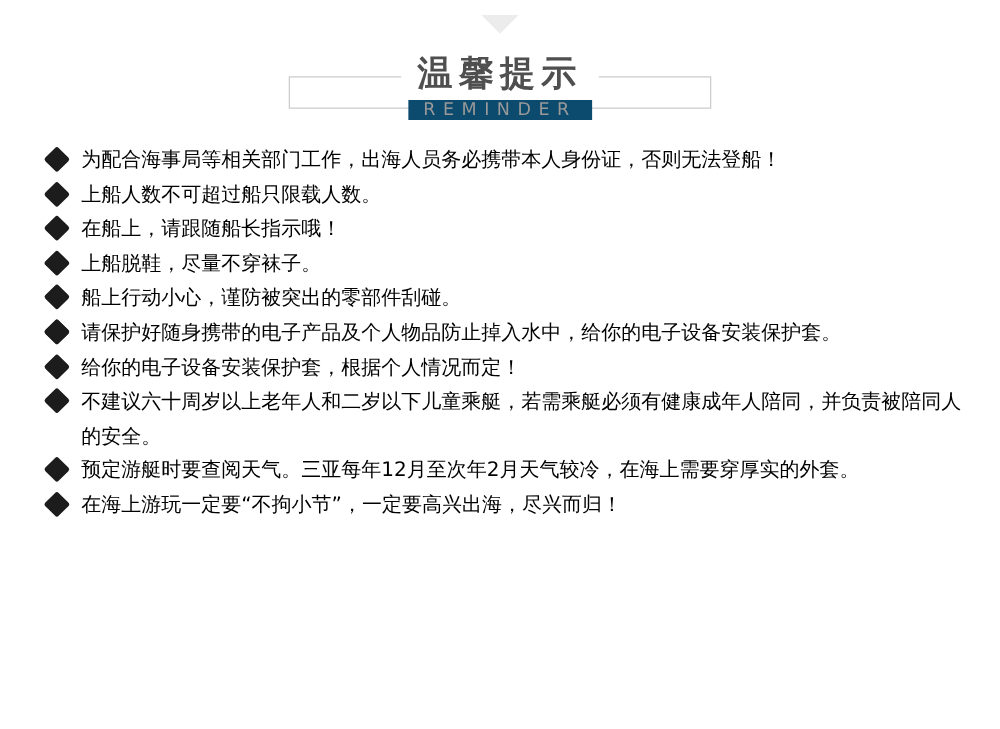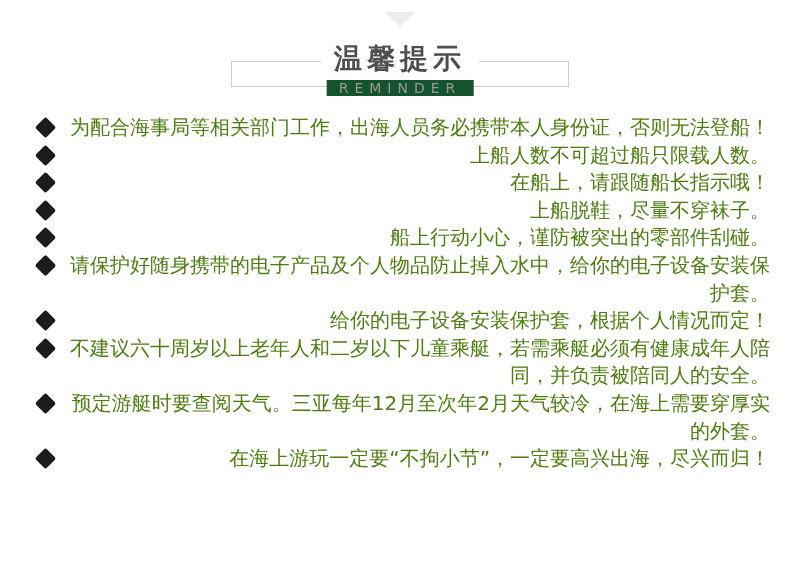--- a/index.html
+++ b/index.html
@@ -7,21 +7,20 @@
     padding: 0;
     background: #ffffff;
     font-family: "DejaVu Sans", "Liberation Sans", sans-serif;
   }
   .page {
     position: relative;
     width: 800px;
     height: 569px;
     background: #ffffff;
     overflow: hidden;
-    text-align: right;
   }
 
   
   .header {
     position: relative;
     height: 114px;
   }
   .tri-down {
     position: absolute;
     top: 12px;
@@ -57,39 +56,39 @@
     letter-spacing: 5px;
     color: #4f4f4f;
     white-space: nowrap;
   }
   .title-en {
     position: absolute;
     top: 80px;
     left: 50%;
     transform: translateX(-50%);
     z-index: 2;
-    background: #14532d;
+    background: #0c4a6e;
     padding: 0 12px;
     font-size: 14px;
     line-height: 16px;
     letter-spacing: 6px;
     color: #999999;
     white-space: nowrap;
   }
 
   
   .tips-list {
     margin: 0 30px 0 35px;
   }
   .tip-item {
     position: relative;
     padding-left: 30px;
-    font-size: 20px;
+    font-size: 16px;
     line-height: 27.6px;
-    color: #4d7c0f;
+    color: #000000;
     letter-spacing: 0;
   }
   .tip-bullet {
     position: absolute;
     left: 3px;
     top: 6px;
     width: 15px;
     height: 15px;
     background: #1c1c1c;
     border-radius: 2px;

